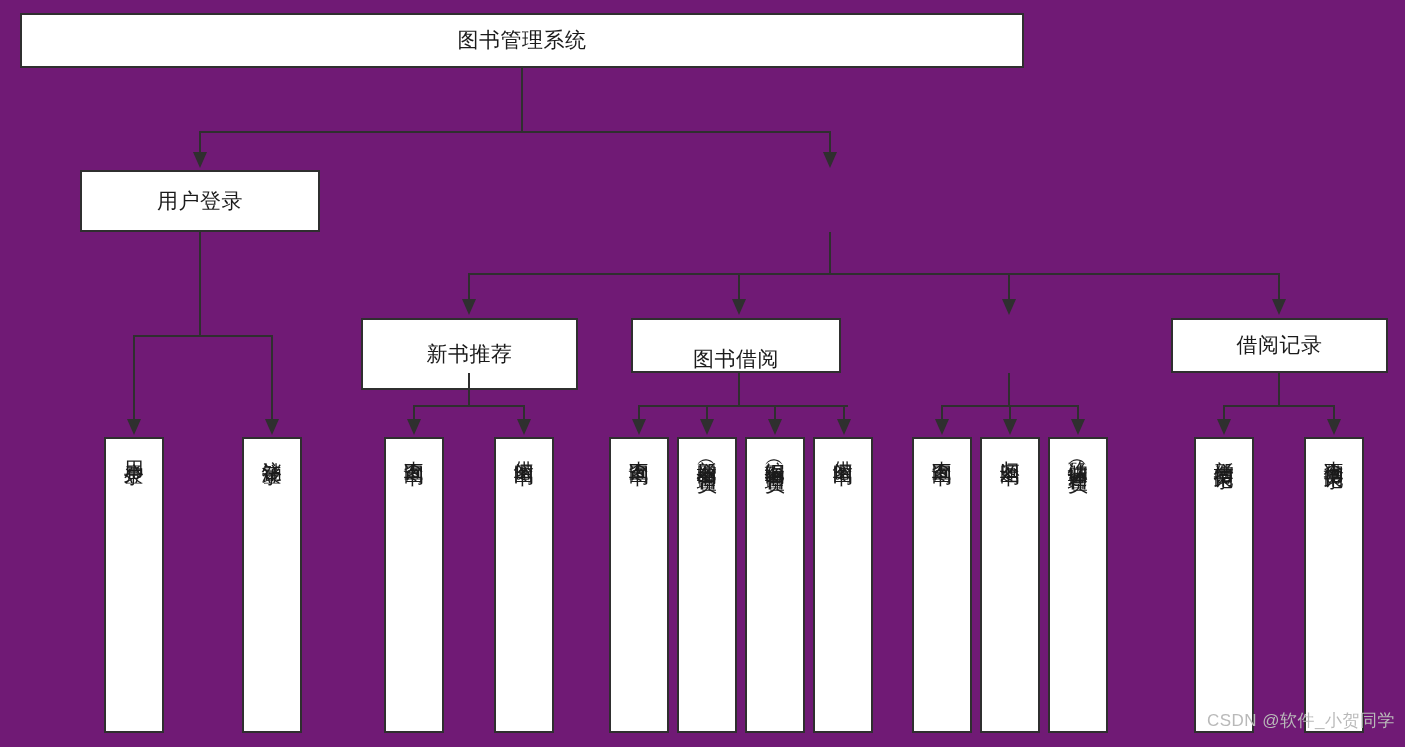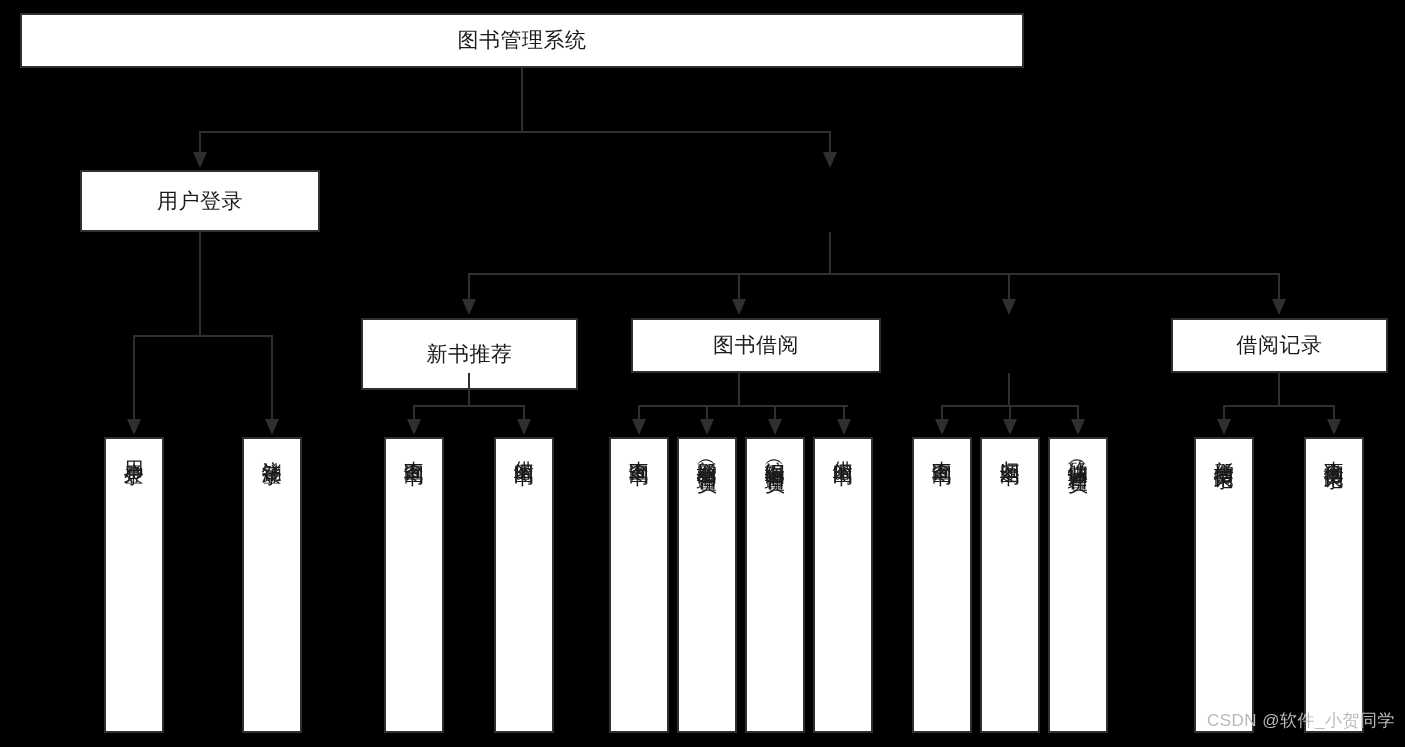--- a/index.html
+++ b/index.html
@@ -7,21 +7,21 @@
     padding: 0;
     background: #ffffff;
   }
   body {
     font-family: "Liberation Sans", "DejaVu Sans", sans-serif;
   }
   #canvas {
     position: relative;
     width: 1405px;
     height: 747px;
-    background: #000000;
+    background: #701a75;
     overflow: hidden;
   }
   .node {
     position: absolute;
     box-sizing: border-box;
     background: #ffffff;
     border: 2px solid #2f2f2f;
     display: flex;
     align-items: center;
     justify-content: center;
@@ -121,21 +121,21 @@
 
   <div class="edge edge-v" style="left:1008px; top:273px; width:2px; height:28px;"></div>
   <div class="arrow" style="left:1002px; top:299px;"></div>
 
   <div class="edge edge-v" style="left:1278px; top:273px; width:2px; height:28px;"></div>
   <div class="arrow" style="left:1272px; top:299px;"></div>
 
   <div class="node" style="left:361px; top:318px; width:217px; height:72px;">
     <span class="node-label">新书推荐</span>
   </div>
-  <div class="node" style="left:631px; top:318px; width:250px; height:55px;">
+  <div class="node" style="left:631px; top:318px; width:210px; height:55px;align-items:flex-end;">
     <span class="node-label">图书借阅</span>
   </div>
   <div class="node" style="left:1171px; top:318px; width:217px; height:55px;justify-content:center;">
     <span class="node-label">借阅记录</span>
   </div>
 
   <div class="edge edge-v" style="left:468px; top:373px; width:2px; height:33px;"></div>
   <div class="edge edge-h" style="left:413px; top:405px; width:111px; height:2px;"></div>
   <div class="edge edge-v" style="left:413px; top:405px; width:2px; height:16px;"></div>
   <div class="arrow" style="left:407px; top:419px;"></div>

